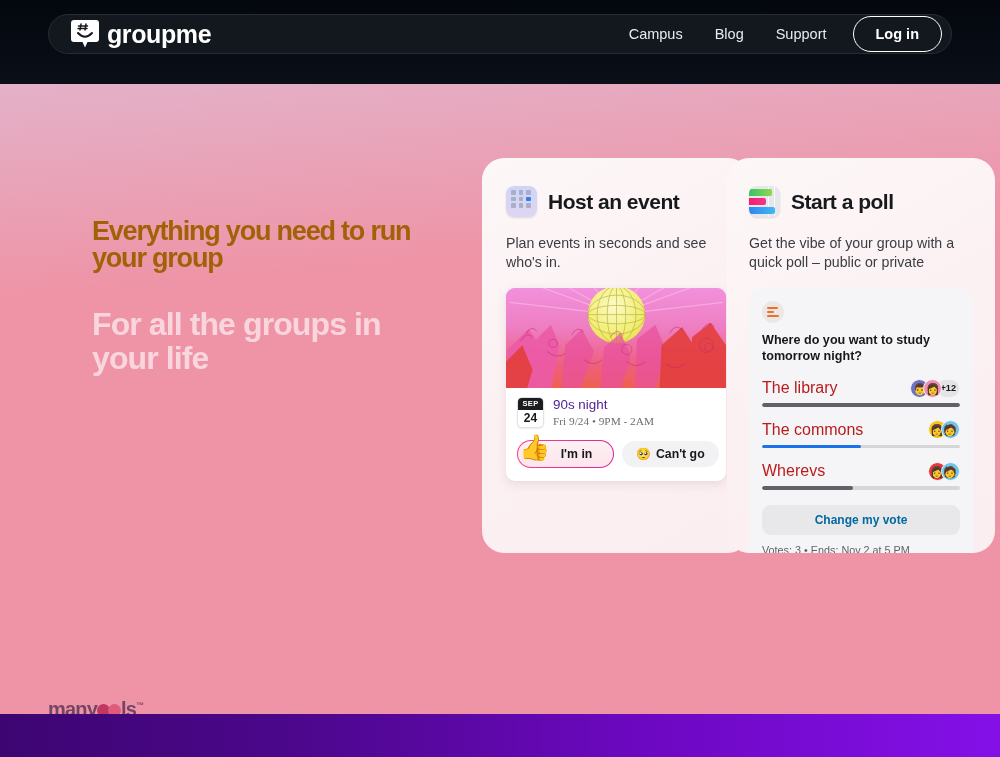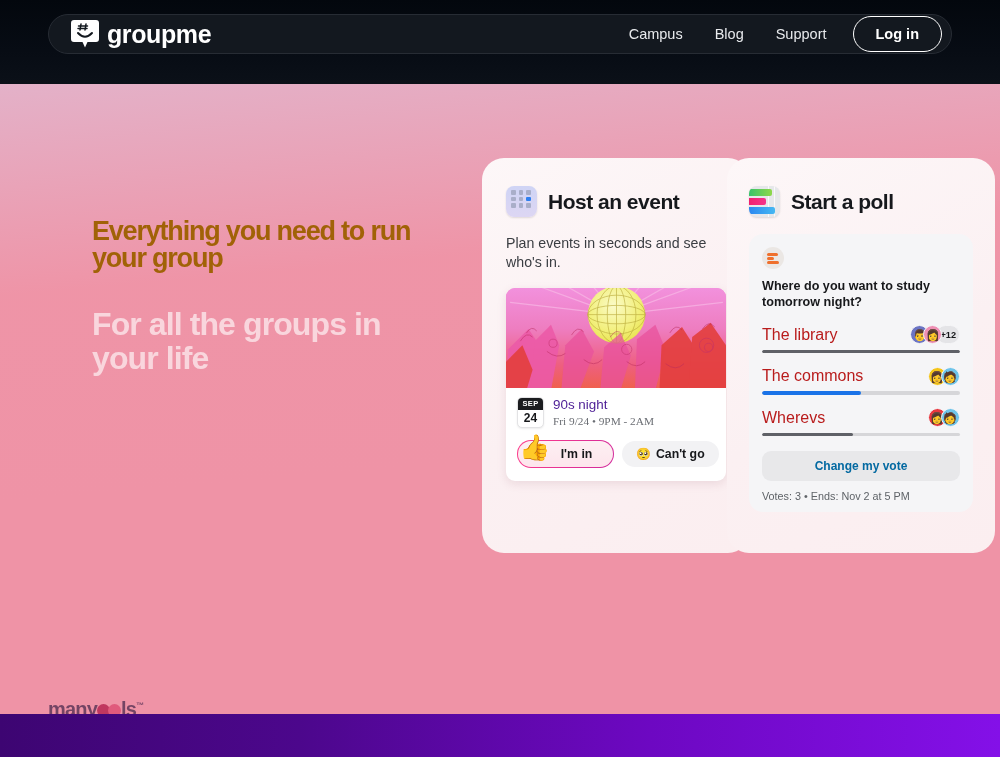--- a/index.html
+++ b/index.html
@@ -491,20 +491,21 @@
     <span class="icon-poll">
       <span class="pline" style="left:19px"></span>
       <span class="pline" style="left:25px"></span>
       <span class="pbar pb1"></span>
       <span class="pbar pb2"></span>
       <span class="pbar pb3"></span>
     </span>
     <span class="card-title">Start a poll</span>
   </div>
 
+  <div class="card-sub">Get the vibe of your group with a quick poll – public or private</div>
 
   <div class="poll-mock">
 
     <div class="poll-head">
       <span class="poll-icon-circle">
           <i></i>
           <i></i>
           <i></i>
         </span>
       <span class="poll-q">Where do you want to study tomorrow night?</span>

